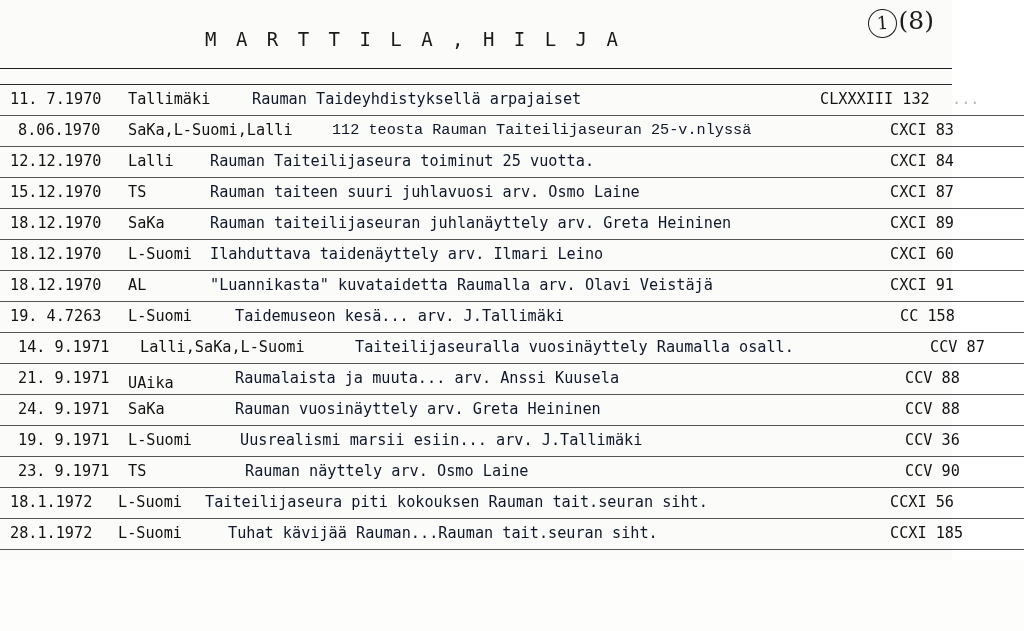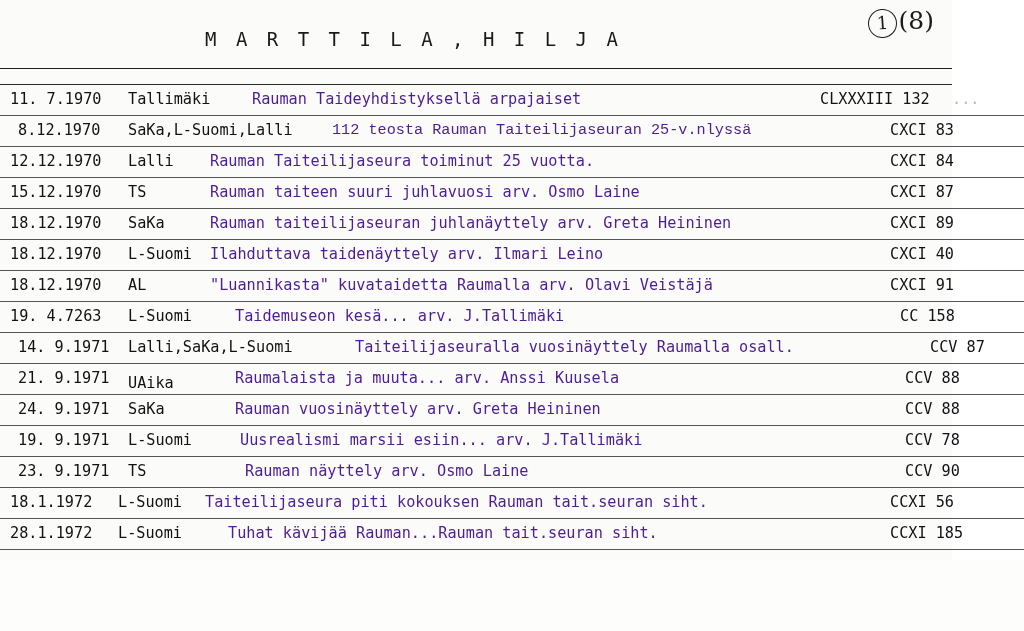--- a/index.html
+++ b/index.html
@@ -95,21 +95,21 @@
   }
   .c-src {
     position: absolute;
     font-size: 15.2px;
     color: #121212;
     white-space: nowrap;
   }
   .c-text {
     position: absolute;
     font-size: 15.2px;
-    color: #4c1d95;
+    color: #0f172a;
     white-space: nowrap;
   }
   .c-ref {
     position: absolute;
     font-size: 15.2px;
     color: #121212;
     white-space: nowrap;
   }
   .faded {
     color: #b9b9b9;
@@ -139,21 +139,21 @@
 
   <div class="ledger" id="ledger">
       <div class="row">
         <span class="c-date" style="left: 10px; top: 5px;">11. 7.1970</span>
         <span class="c-src" style="left: 128px; top: 5px;">Tallimäki</span>
         <span class="c-text" style="left: 252px; top: 5px;">Rauman Taideyhdistyksellä arpajaiset</span>
         <span class="c-ref" style="left: 820px; top: 5px;">CLXXXIII 132</span>
         <span class="c-ref faded" style="left: 952px; top: 5px;">...</span>
       </div>
       <div class="row">
-        <span class="c-date" style="left: 18px; top: 5px;">8.12.1970</span>
+        <span class="c-date" style="left: 18px; top: 5px;">8.06.1970</span>
         <span class="c-src" style="left: 128px; top: 5px;">SaKa,L-Suomi,Lalli</span>
         <span class="c-text" style="left: 332px; top: 5px; font-family: Liberation Mono, monospace;">112 teosta Rauman Taiteilijaseuran 25-v.nlyssä</span>
         <span class="c-ref" style="left: 890px; top: 5px;">CXCI 83</span>
       </div>
       <div class="row">
         <span class="c-date" style="left: 10px; top: 5px;">12.12.1970</span>
         <span class="c-src" style="left: 128px; top: 5px;">Lalli</span>
         <span class="c-text" style="left: 210px; top: 5px;">Rauman Taiteilijaseura toiminut 25 vuotta.</span>
         <span class="c-ref" style="left: 890px; top: 5px;">CXCI 84</span>
       </div>
@@ -166,57 +166,57 @@
       <div class="row">
         <span class="c-date" style="left: 10px; top: 5px;">18.12.1970</span>
         <span class="c-src" style="left: 128px; top: 5px;">SaKa</span>
         <span class="c-text" style="left: 210px; top: 5px;">Rauman taiteilijaseuran juhlanäyttely    arv. Greta Heininen</span>
         <span class="c-ref" style="left: 890px; top: 5px;">CXCI 89</span>
       </div>
       <div class="row">
         <span class="c-date" style="left: 10px; top: 5px;">18.12.1970</span>
         <span class="c-src" style="left: 128px; top: 5px;">L-Suomi</span>
         <span class="c-text" style="left: 210px; top: 5px;">Ilahduttava taidenäyttely    arv. Ilmari Leino</span>
-        <span class="c-ref" style="left: 890px; top: 5px;">CXCI 40</span>
+        <span class="c-ref" style="left: 890px; top: 5px;">CXCI 60</span>
       </div>
       <div class="row">
         <span class="c-date" style="left: 10px; top: 5px;">18.12.1970</span>
         <span class="c-src" style="left: 128px; top: 5px;">AL</span>
         <span class="c-text" style="left: 210px; top: 5px;">"Luannikasta" kuvataidetta Raumalla    arv. Olavi Veistäjä</span>
         <span class="c-ref" style="left: 890px; top: 5px;">CXCI 91</span>
       </div>
       <div class="row">
         <span class="c-date" style="left: 10px; top: 5px;">19. 4.7263</span>
         <span class="c-src" style="left: 128px; top: 5px;">L-Suomi</span>
         <span class="c-text" style="left: 235px; top: 5px;">Taidemuseon kesä...    arv. J.Tallimäki</span>
         <span class="c-ref" style="left: 900px; top: 5px;">CC 158</span>
       </div>
       <div class="row">
         <span class="c-date" style="left: 18px; top: 5px;">14. 9.1971</span>
-        <span class="c-src" style="left: 128px; top: 5px;">Lalli,SaKa,L-Suomi</span>
+        <span class="c-src" style="left: 140px; top: 5px;">Lalli,SaKa,L-Suomi</span>
         <span class="c-text" style="left: 355px; top: 5px;">Taiteilijaseuralla vuosinäyttely Raumalla  osall.</span>
         <span class="c-ref" style="left: 930px; top: 5px;">CCV 87</span>
       </div>
       <div class="row">
         <span class="c-date" style="left: 18px; top: 5px;">21. 9.1971</span>
         <span class="c-src" style="left: 128px; top: 10px;">UAika</span>
         <span class="c-text" style="left: 235px; top: 5px;">Raumalaista ja muuta...   arv. Anssi Kuusela</span>
         <span class="c-ref" style="left: 905px; top: 5px;">CCV 88</span>
       </div>
       <div class="row">
         <span class="c-date" style="left: 18px; top: 5px;">24. 9.1971</span>
         <span class="c-src" style="left: 128px; top: 5px;">SaKa</span>
         <span class="c-text" style="left: 235px; top: 5px;">Rauman vuosinäyttely    arv. Greta Heininen</span>
         <span class="c-ref" style="left: 905px; top: 5px;">CCV 88</span>
       </div>
       <div class="row">
         <span class="c-date" style="left: 18px; top: 5px;">19. 9.1971</span>
         <span class="c-src" style="left: 128px; top: 5px;">L-Suomi</span>
         <span class="c-text" style="left: 240px; top: 5px;">Uusrealismi marsii esiin...   arv. J.Tallimäki</span>
-        <span class="c-ref" style="left: 905px; top: 5px;">CCV 78</span>
+        <span class="c-ref" style="left: 905px; top: 5px;">CCV 36</span>
       </div>
       <div class="row">
         <span class="c-date" style="left: 18px; top: 5px;">23. 9.1971</span>
         <span class="c-src" style="left: 128px; top: 5px;">TS</span>
         <span class="c-text" style="left: 245px; top: 5px;">Rauman näyttely   arv. Osmo Laine</span>
         <span class="c-ref" style="left: 905px; top: 5px;">CCV 90</span>
       </div>
       <div class="row">
         <span class="c-date" style="left: 10px; top: 5px;">18.1.1972</span>
         <span class="c-src" style="left: 118px; top: 5px;">L-Suomi</span>

